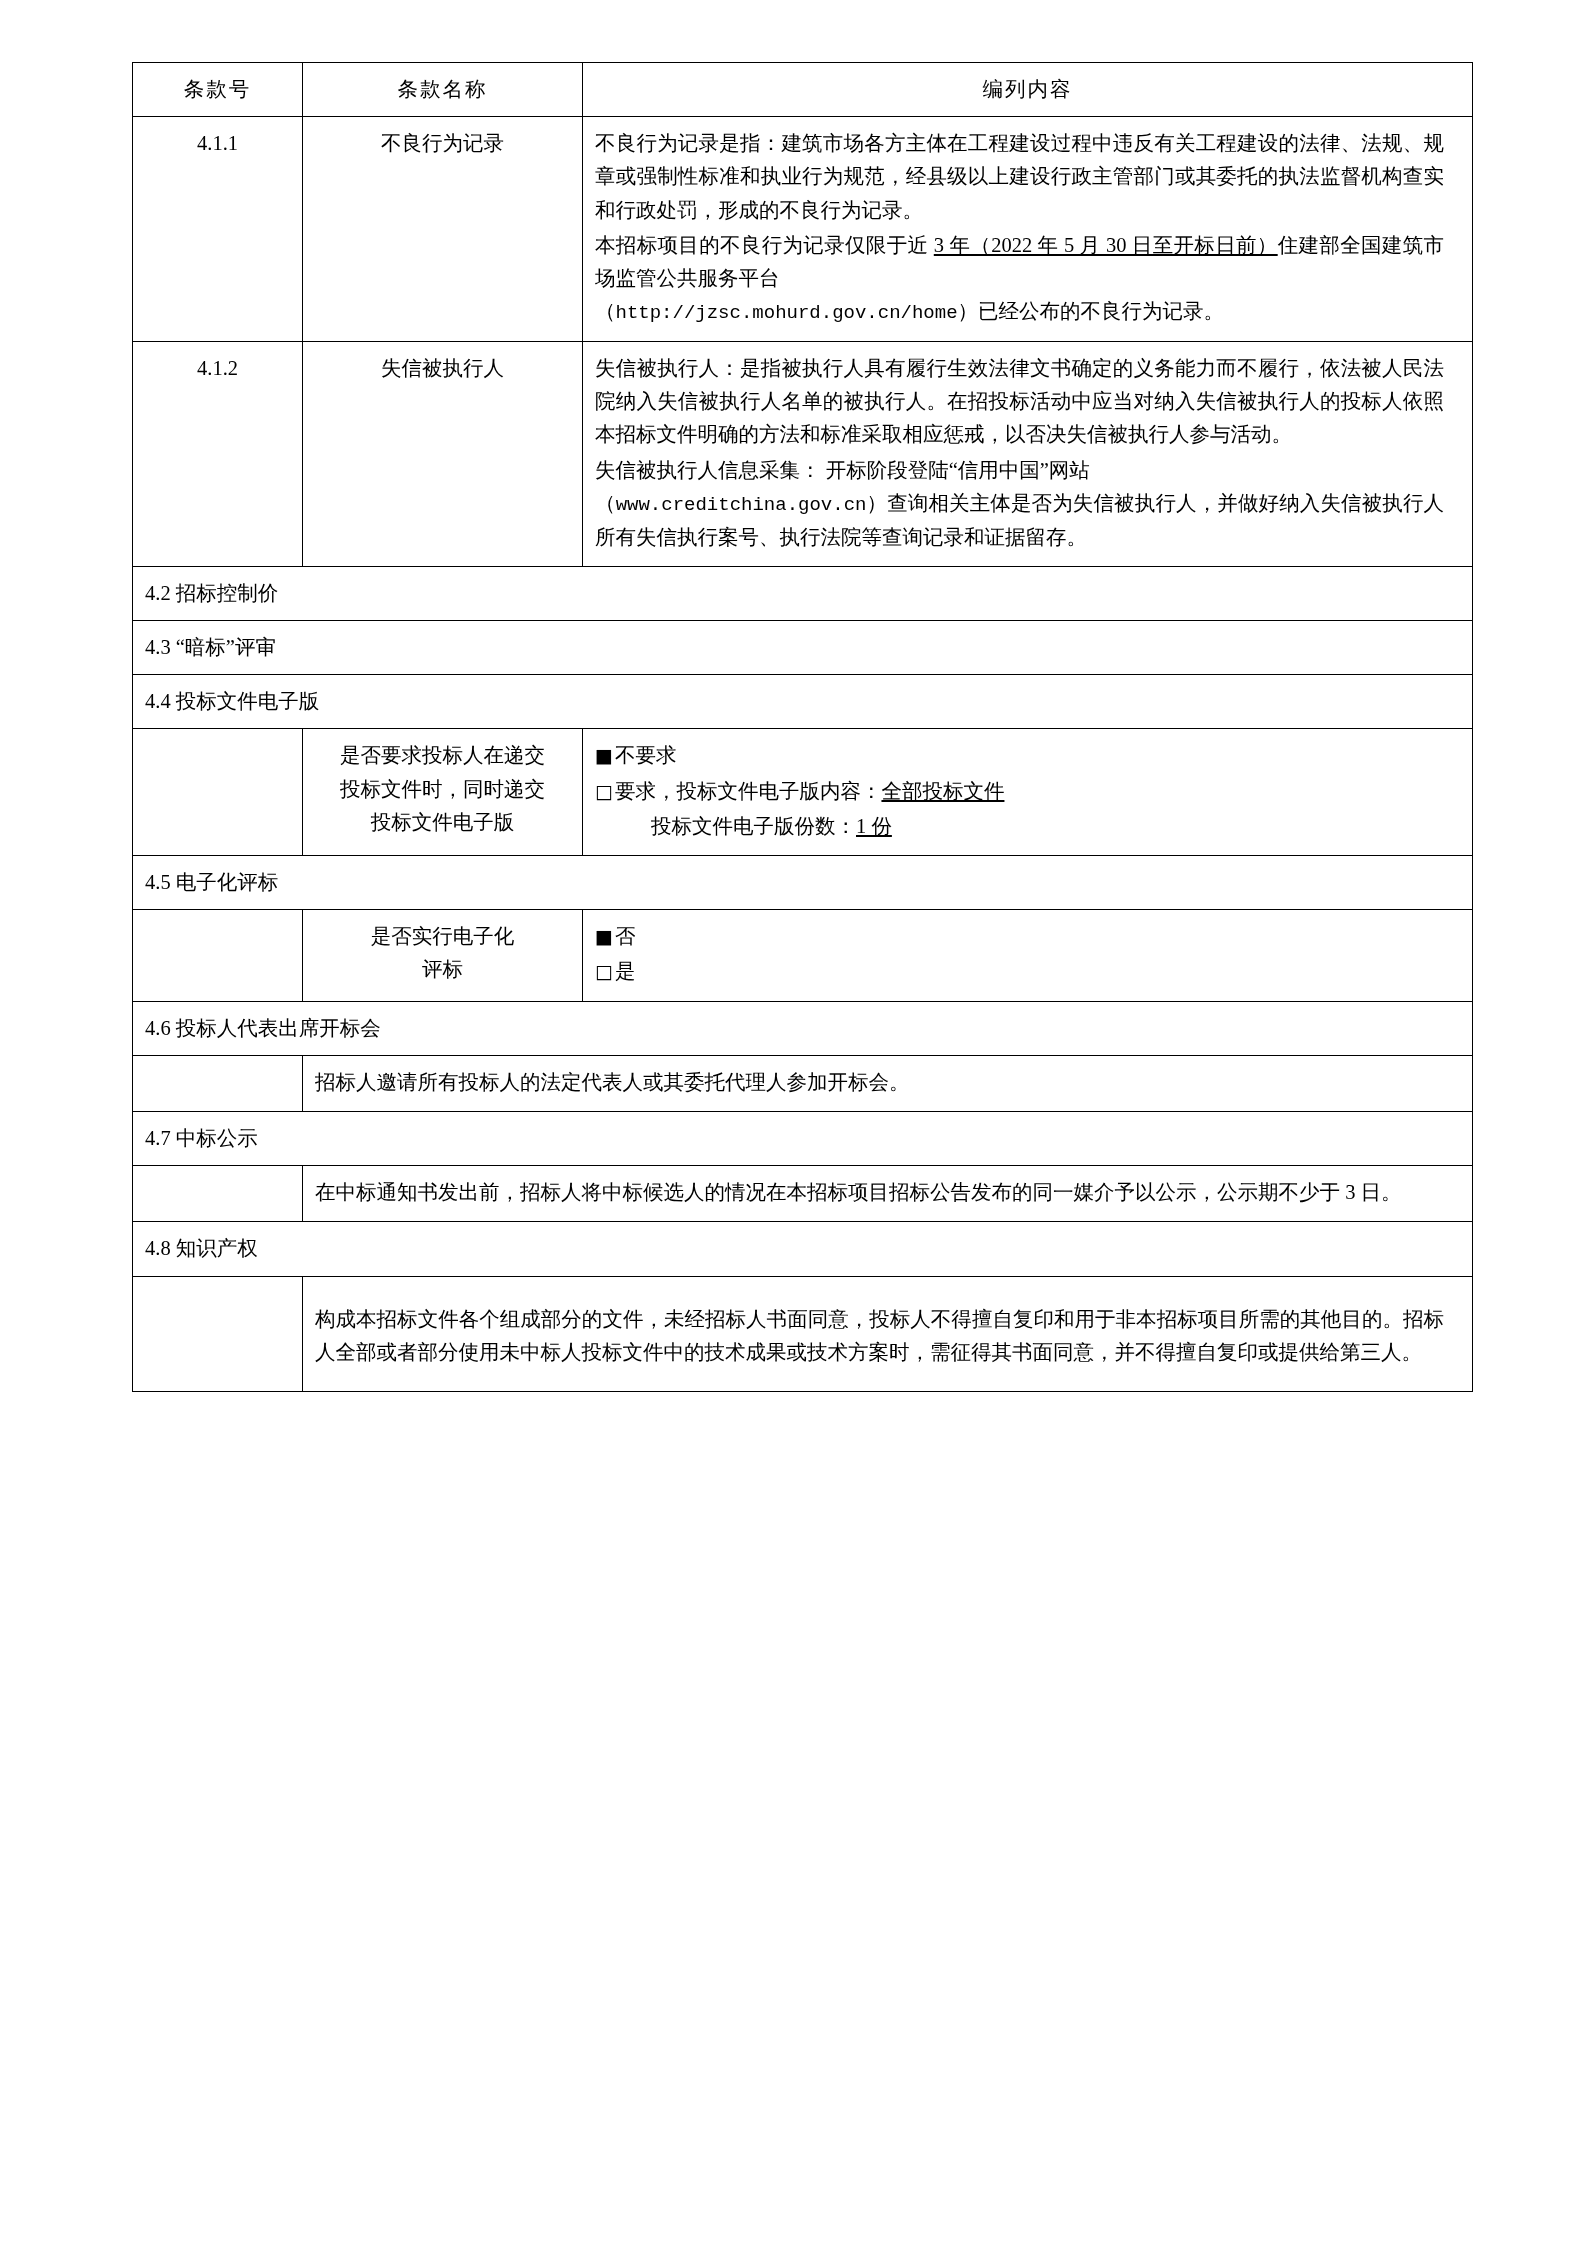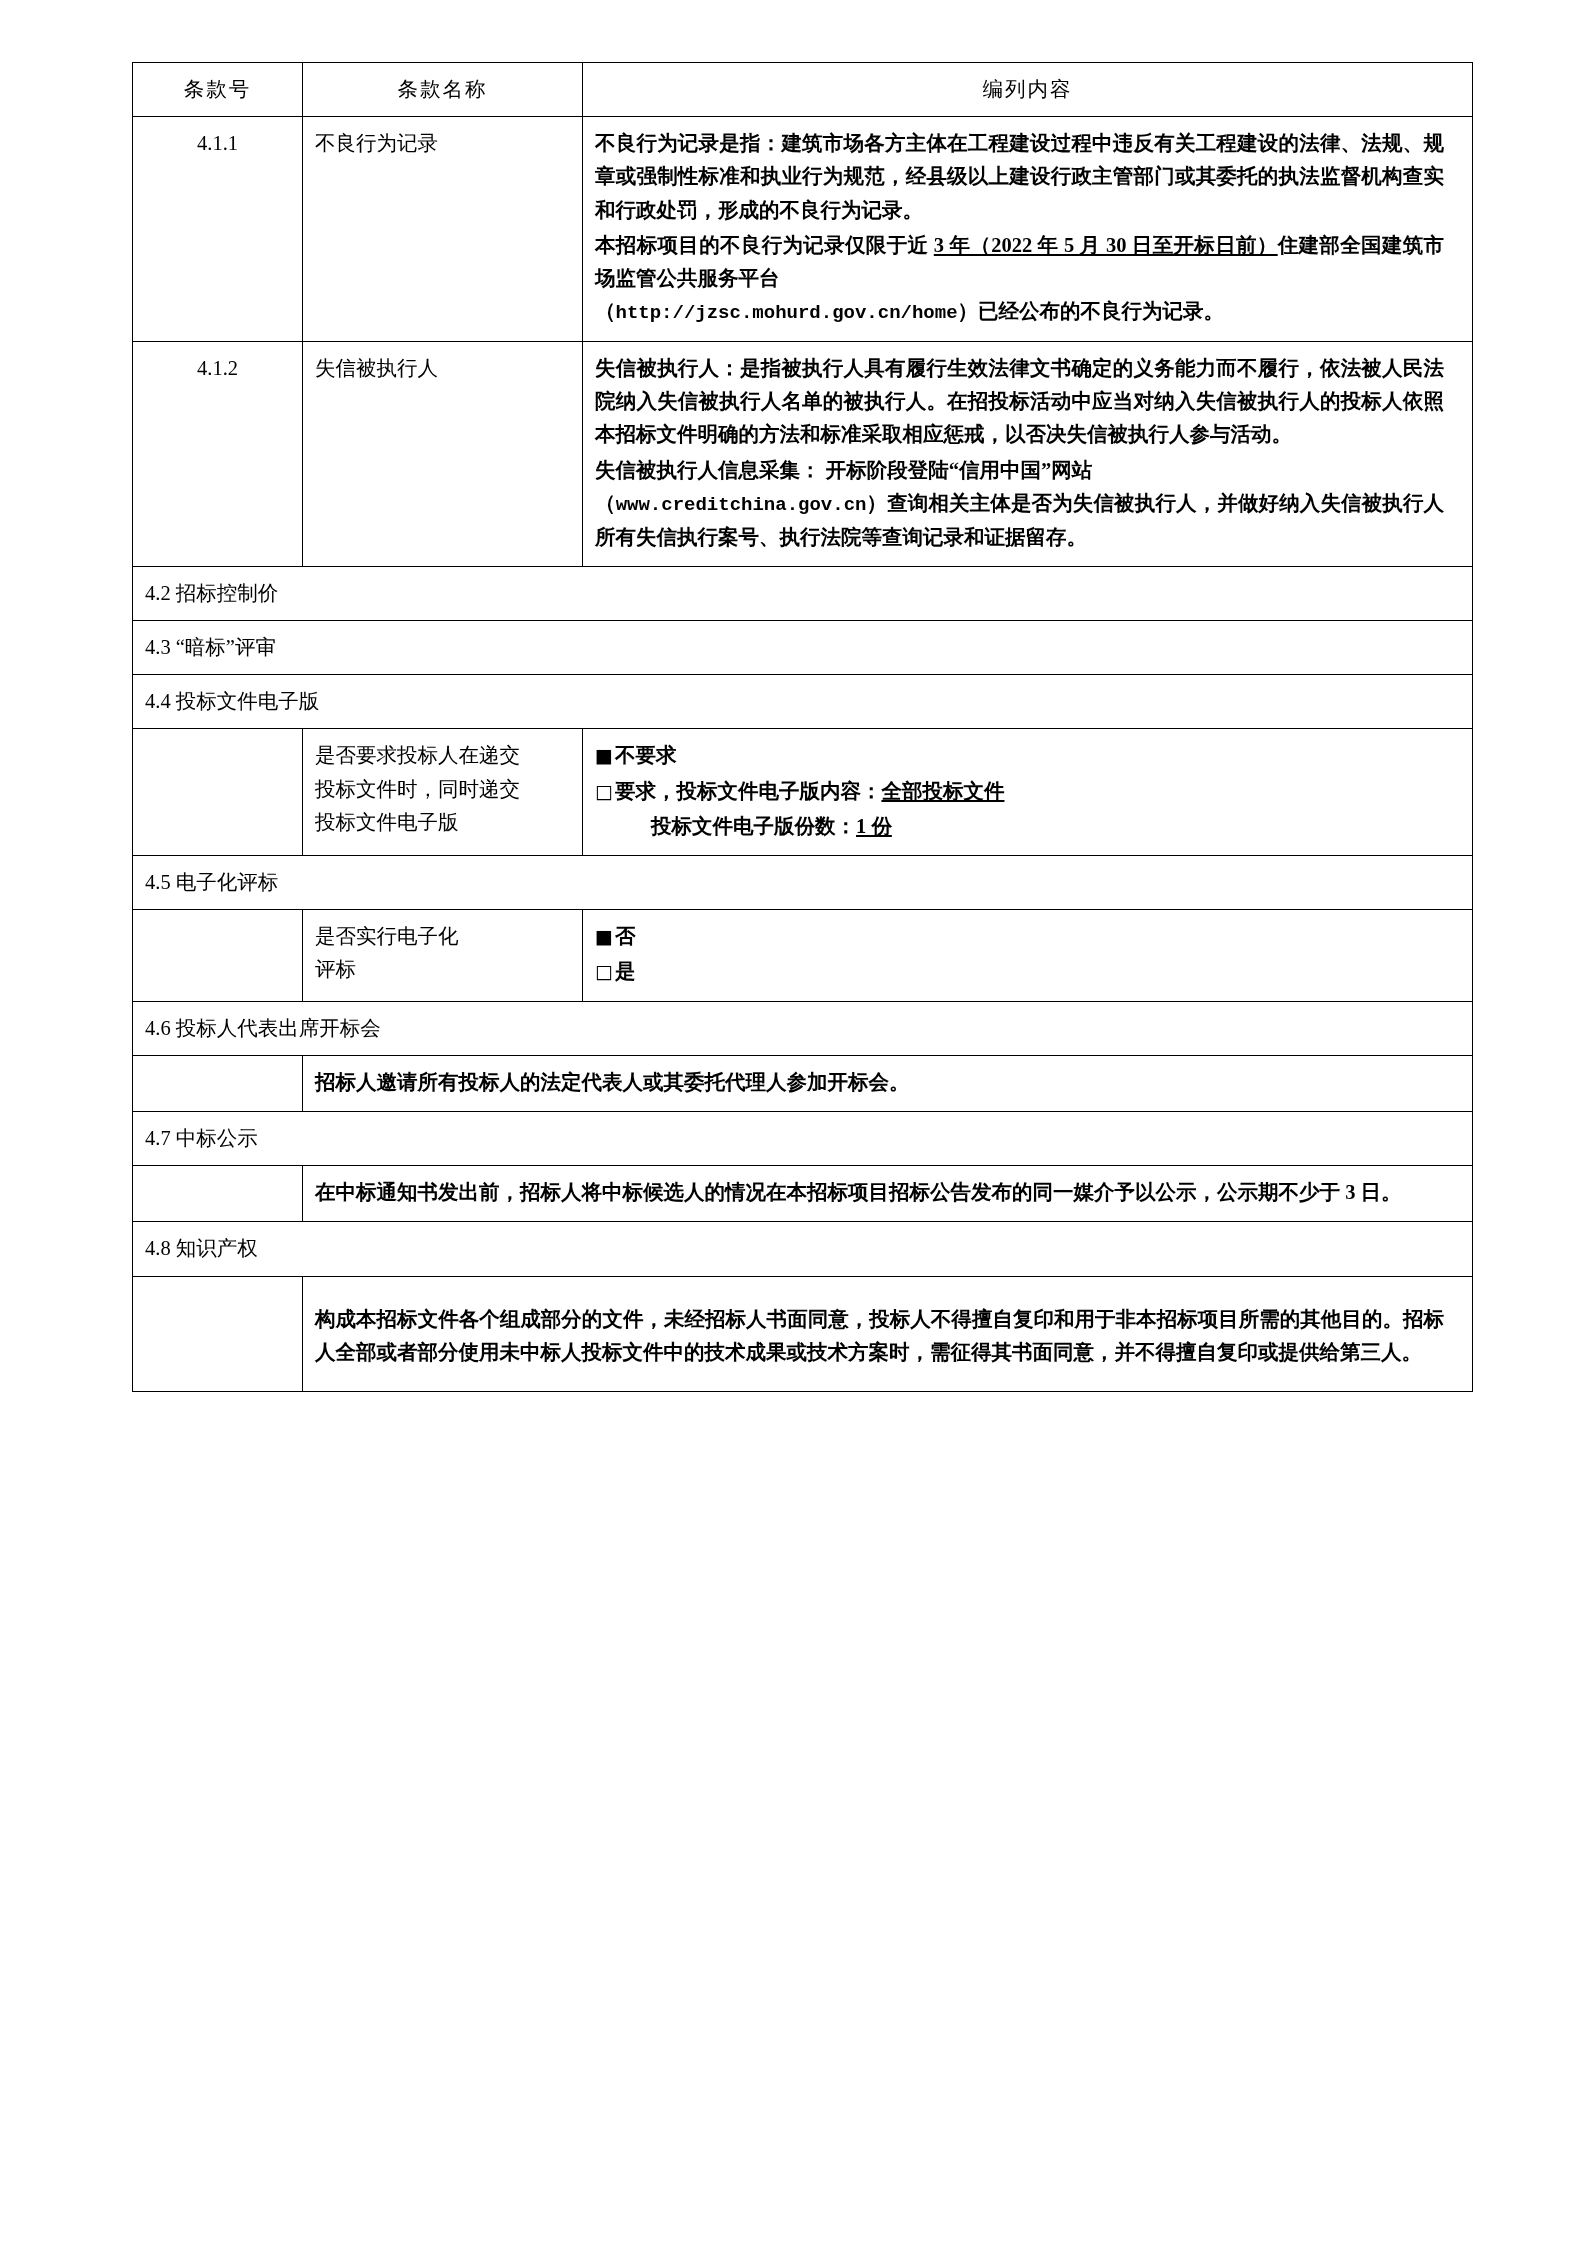--- a/index.html
+++ b/index.html
@@ -42,29 +42,29 @@
     font-weight: bold;
     padding: 14px 8px;
     letter-spacing: 2px;
   }
   .clause-no {
     text-align: center;
     vertical-align: middle;
     font-size: 21px;
   }
   .clause-name {
+    text-align: center;
     vertical-align: middle;
     font-size: 21px;
     line-height: 1.7;
   }
   .content p {
     margin: 0 16px 2px 0;
     text-align: justify;
     text-justify: inter-ideograph;
-    font-weight: bold;
   }
   .mono {
     font-family: "Liberation Mono", "DejaVu Sans Mono", monospace;
     font-size: 19px;
     letter-spacing: 0px;
   }
   .u {
     text-decoration: underline;
   }
   .section-row td {

